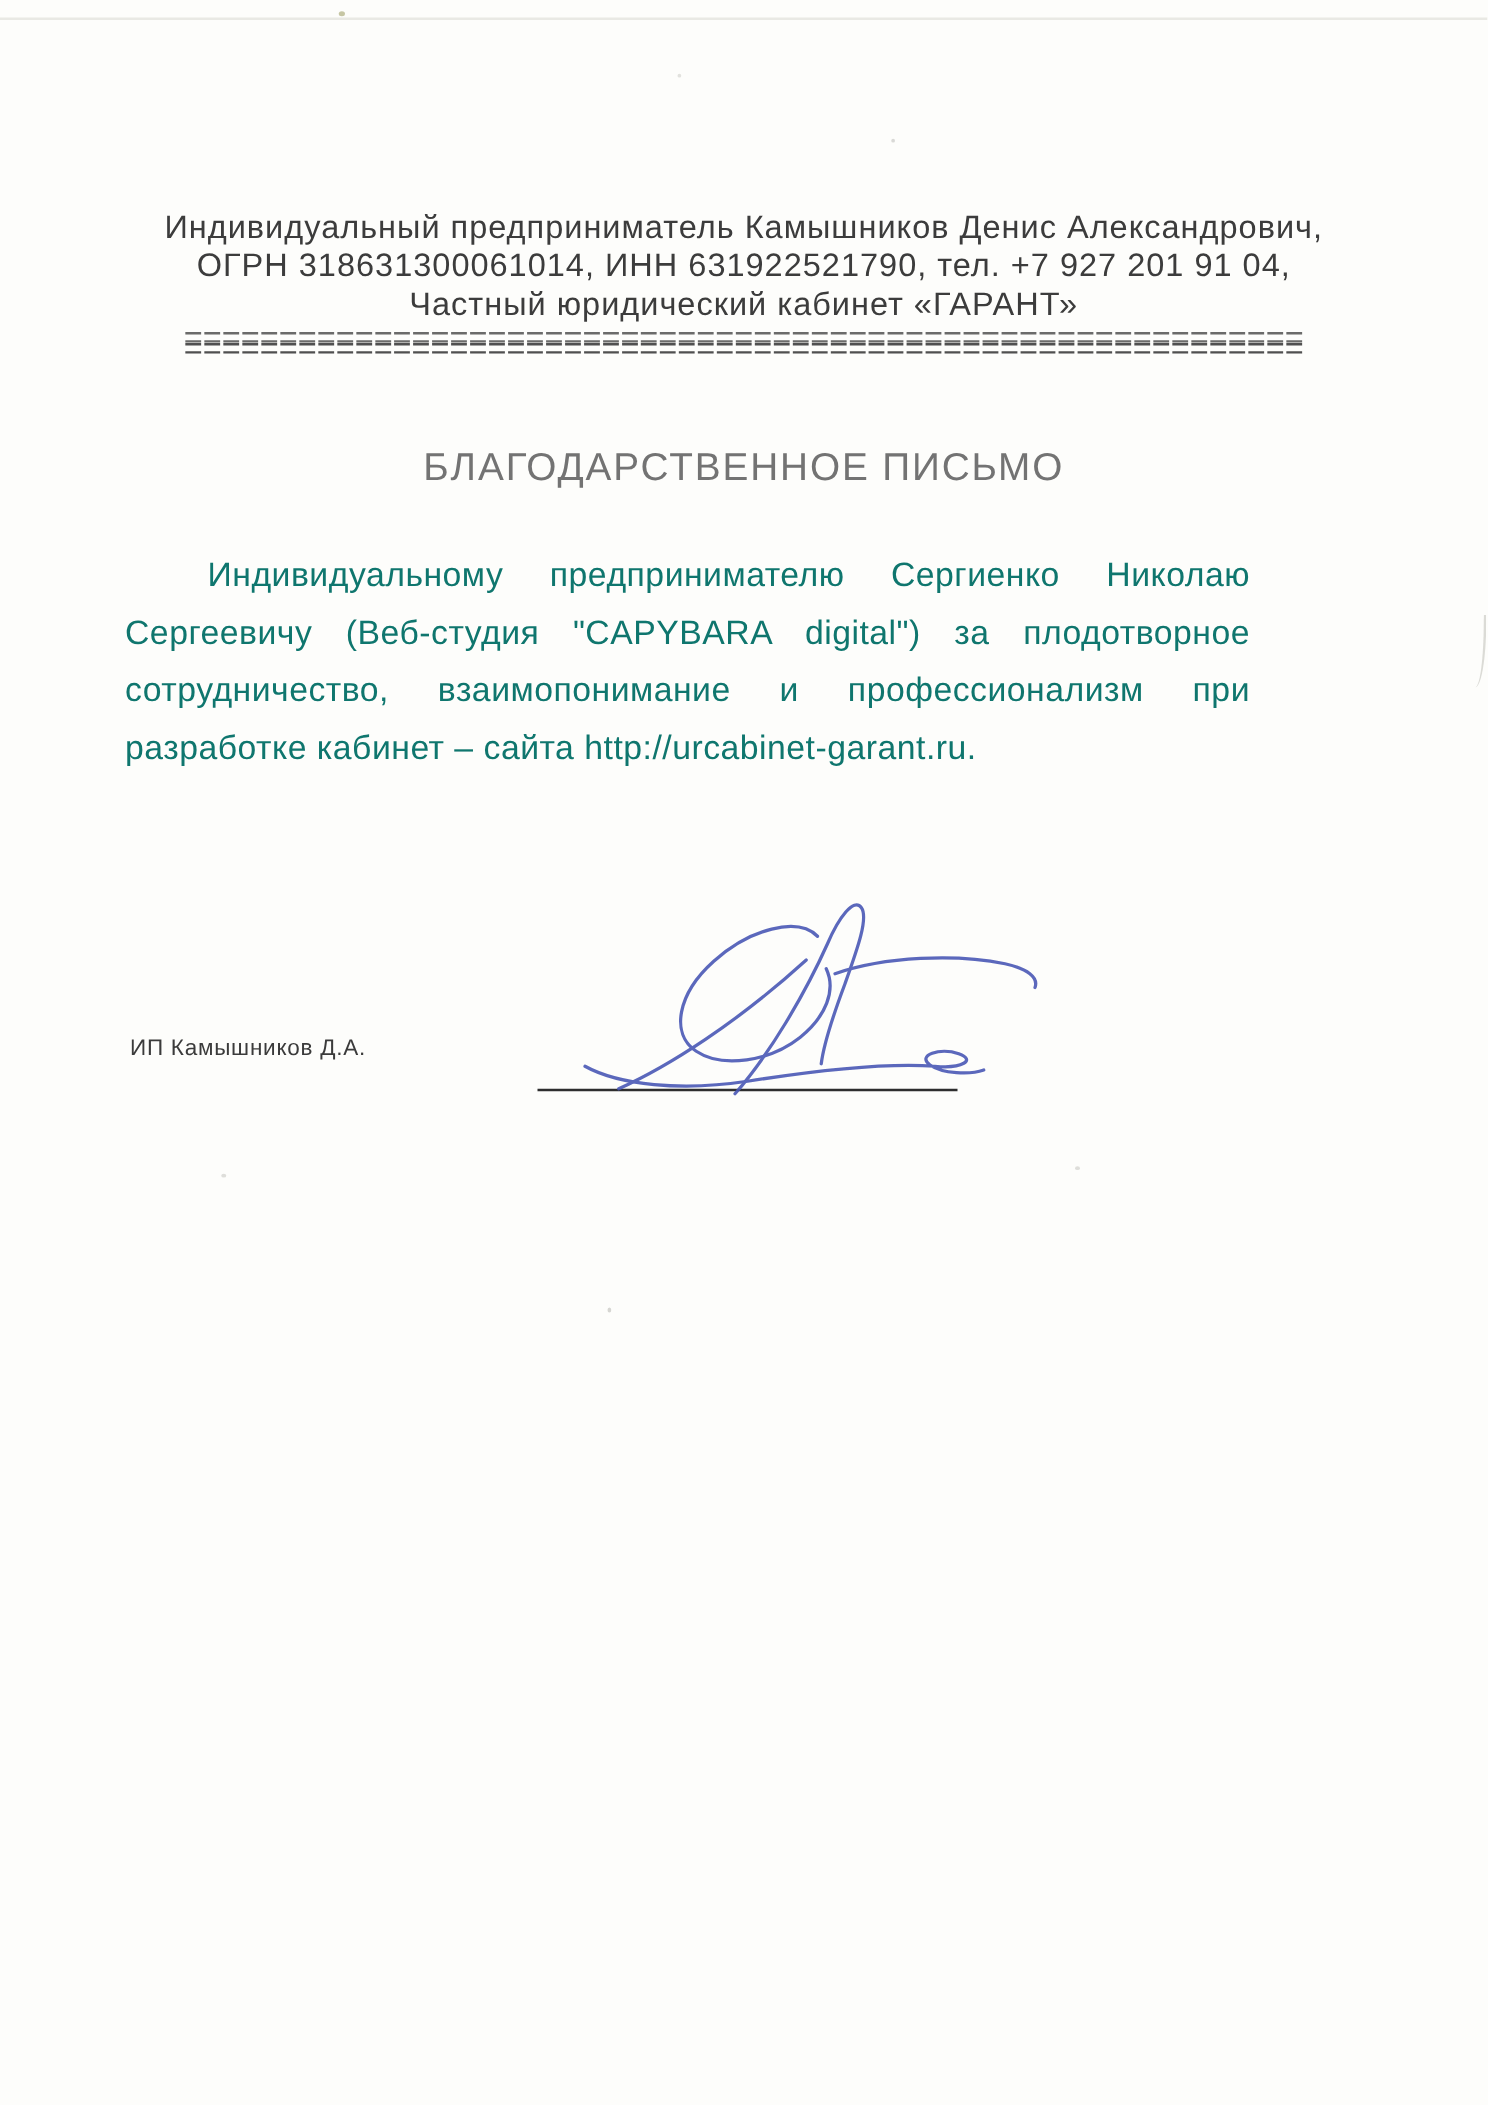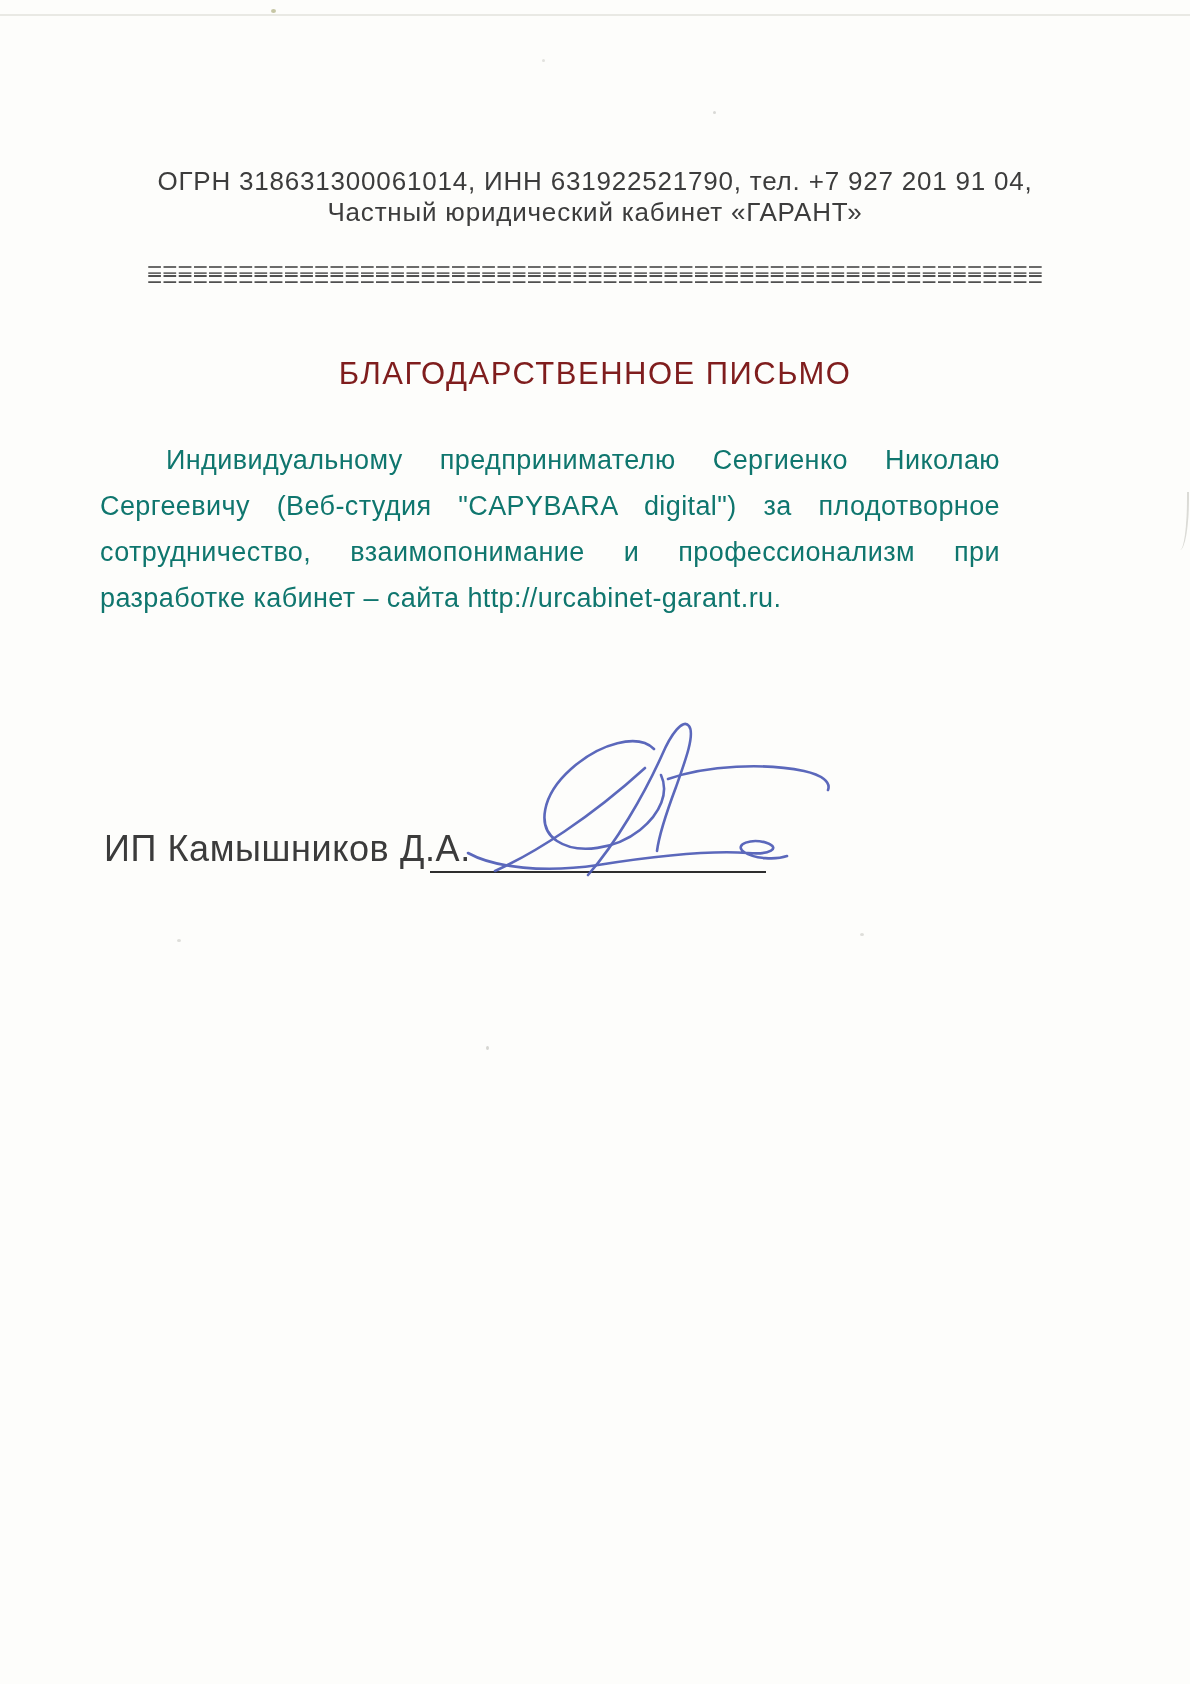--- a/index.html
+++ b/index.html
@@ -70,21 +70,21 @@
   .separator .sep-row.second { margin-top: -17px; opacity: .95; }
 
   
   .letter-title {
     position: absolute;
     left: 95px; top: 356px;
     width: 1000px;
     text-align: center;
     font-size: 31px;
     letter-spacing: 1.5px;
-    color: #7f1d1d;
+    color: #737373;
   }
 
   
   .letter-body {
     position: absolute;
     left: 100px; top: 437px;
     width: 900px;
     font-size: 27px;
     letter-spacing: 0.4px;
     color: #0f766e;
@@ -99,21 +99,21 @@
     text-align-last: justify;
   }
   .body-line.indent {
     text-indent: 66px;
   }
 
   
   .signature-label {
     position: absolute;
     left: 104px; top: 828px;
-    font-size: 36px;
+    font-size: 18px;
     letter-spacing: 0.6px;
     color: #3b3b3b;
   }
   .signature-line {
     position: absolute;
     left: 430px; top: 871px;
     width: 336px; height: 2px;
     background: #2e2e2e;
   }
   .signature-ink {
@@ -130,20 +130,21 @@
   <div class="scan-top-line"></div>
   <div class="speck speck-a"></div>
   <div class="speck speck-b"></div>
   <div class="speck speck-c"></div>
   <div class="speck speck-d"></div>
   <div class="speck speck-e"></div>
   <div class="speck speck-f"></div>
   <div class="page-curl"></div>
 
   <div class="letterhead">
+    <div>Индивидуальный предприниматель Камышников Денис Александрович,</div>
     <div>ОГРН 318631300061014, ИНН 631922521790, тел. +7 927 201 91 04,</div>
     <div>Частный юридический кабинет «ГАРАНТ»</div>
   </div>
 
   <div class="separator">
     <span class="sep-row first">===========================================================</span>
     <span class="sep-row second">===========================================================</span>
   </div>
 
   <div class="letter-title">БЛАГОДАРСТВЕННОЕ ПИСЬМО</div>

